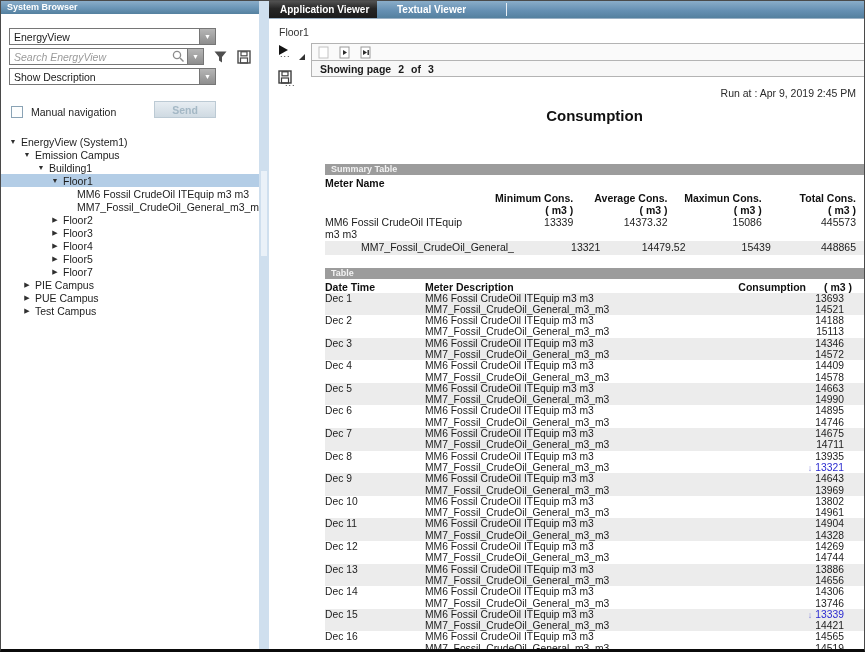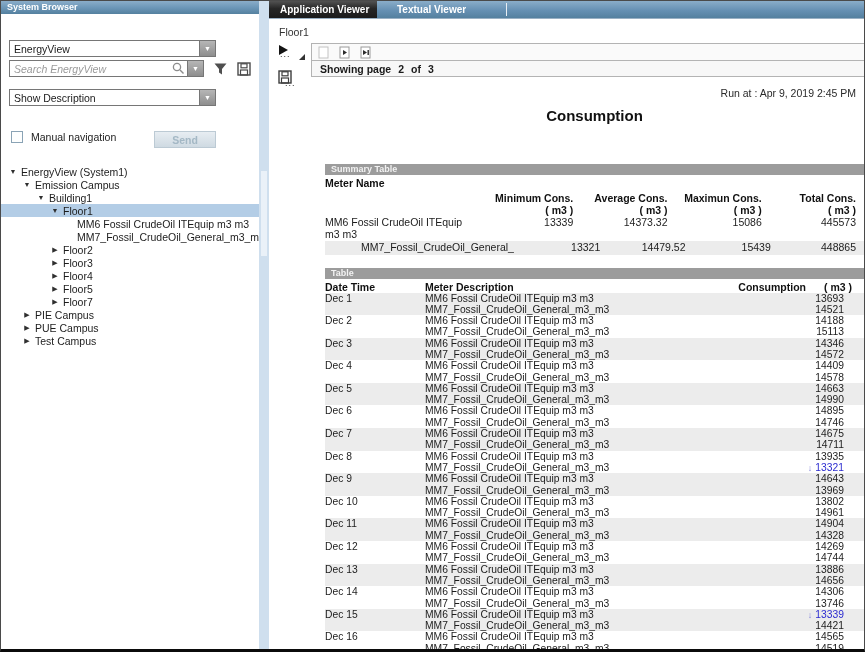--- a/index.html
+++ b/index.html
@@ -18,38 +18,38 @@
   
   .left-panel { flex:0 0 258px; width:258px; background:#fff; position:relative; overflow:hidden; }
   .panel-title {
     height:13px; line-height:12px; padding-left:6px;
     background:linear-gradient(180deg, var(--titlebar-top,#8aadc9), #6d97b8 50%, var(--titlebar-bottom,#54809f));
     color:#fff; font-size:9px; font-weight:bold;
   }
   .controls { padding:14px 8px 0 8px; }
   .combo {
     width:207px; height:17px; border:1px solid #767676; background:#fff;
-    display:flex; align-items:stretch; margin-bottom:3px;margin-top:12px;
+    display:flex; align-items:stretch; margin-bottom:3px;
   }
   .combo-text { flex:1; font-size:10.5px; padding-left:4px; color:#1a1a1a; display:flex; align-items:center; overflow:hidden; white-space:nowrap; }
   .combo-btn {
     width:16px; background:linear-gradient(180deg,#b6b6b6,#8e8e8e);
     border-left:1px solid #767676; color:#fff; font-size:7px;
     display:flex; align-items:center; justify-content:center;
   }
   .search-row { display:flex; align-items:center; margin-bottom:3px; }
   .searchbox { width:207px; height:17px; border:1px solid #767676; background:#fff; display:flex; align-items:stretch; }
   .search-input {
     flex:1; min-width:0; border:none; outline:none; padding:0 0 0 4px;
     font-family:inherit; font-size:10.5px; font-style:italic; color:#333; background:transparent;
   }
   .search-input::placeholder { color:#9a9a9a; font-style:italic; }
   .mag-wrap { display:flex; align-items:center; padding-right:2px; }
   .side-icon { margin-left:9px; display:flex; align-items:center; }
-  .nav-row { width:207px; display:flex; align-items:flex-start; margin-top:25px; }
+  .nav-row { width:207px; display:flex; align-items:flex-end; margin-top:16px; }
   .checkbox { width:12px; height:12px; border:1px solid #8aa3b5; background:#fdfefe; margin-left:2px; }
   .nav-label { font-size:10.5px; color:#222; margin-left:8px; }
   .send-btn {
     margin-left:auto; width:62px; height:17px;
     background:linear-gradient(180deg,#e7edf2,#cfdae2);
     border:1px solid #bccad4; color:#a4b8c5;
     font-family:inherit; font-size:10.5px; font-weight:bold; line-height:14px; text-align:center; padding:0;
   }
   .tree { margin-top:17px; font-size:10.5px; }
   .tree-row { height:13px; display:flex; align-items:center; white-space:nowrap; cursor:default; }

